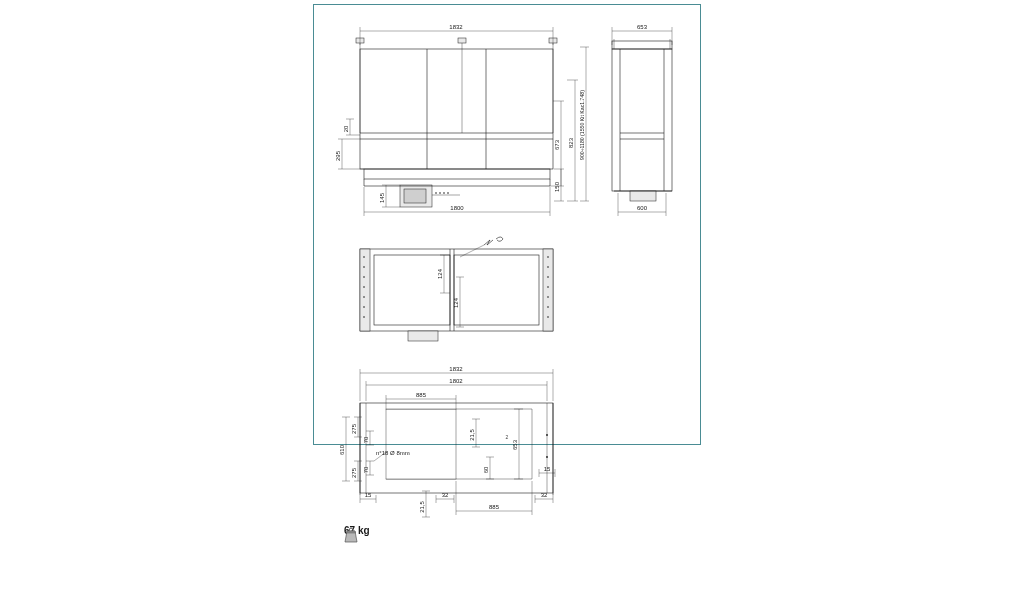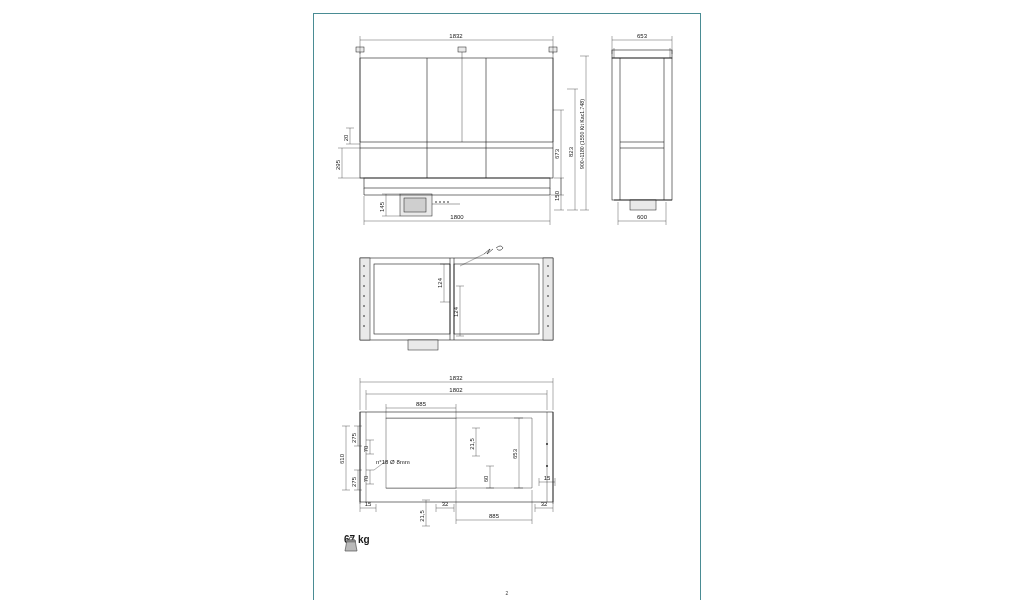--- a/index.html
+++ b/index.html
@@ -1,18 +1,18 @@
 <!DOCTYPE html>
 <html><head>
 <meta charset="utf-8">
 <style>
   html,body{margin:0;padding:0;background:#ffffff;}
   body{width:1014px;height:600px;position:relative;overflow:hidden;
        font-family:"Liberation Sans", sans-serif;color:#1a1a1a;}
-  .page{position:absolute;left:313px;top:13px;width:388px;height:588px;
+  .page{position:absolute;left:313px;top:4px;width:388px;height:441px;
         border:1.5px solid #4a8c94;background:#fff;box-sizing:border-box;}
   .pageno{position:absolute;left:0;bottom:4px;width:100%;text-align:center;
           font-size:5px;color:#444;}
   svg{position:absolute;left:0;top:0;}
   .ln{stroke:#1a1a1a;stroke-width:.6;fill:none;}
   .lnt{stroke:#1a1a1a;stroke-width:.4;fill:none;}
   .dim{stroke:#1a1a1a;stroke-width:.35;fill:none;}
   .fillgrey{fill:#e9e9e9;stroke:#1a1a1a;stroke-width:.5;}
   .filldk{fill:#cfcfcf;stroke:#1a1a1a;stroke-width:.5;}
   text{font-family:"Liberation Sans", sans-serif;fill:#1a1a1a;}

